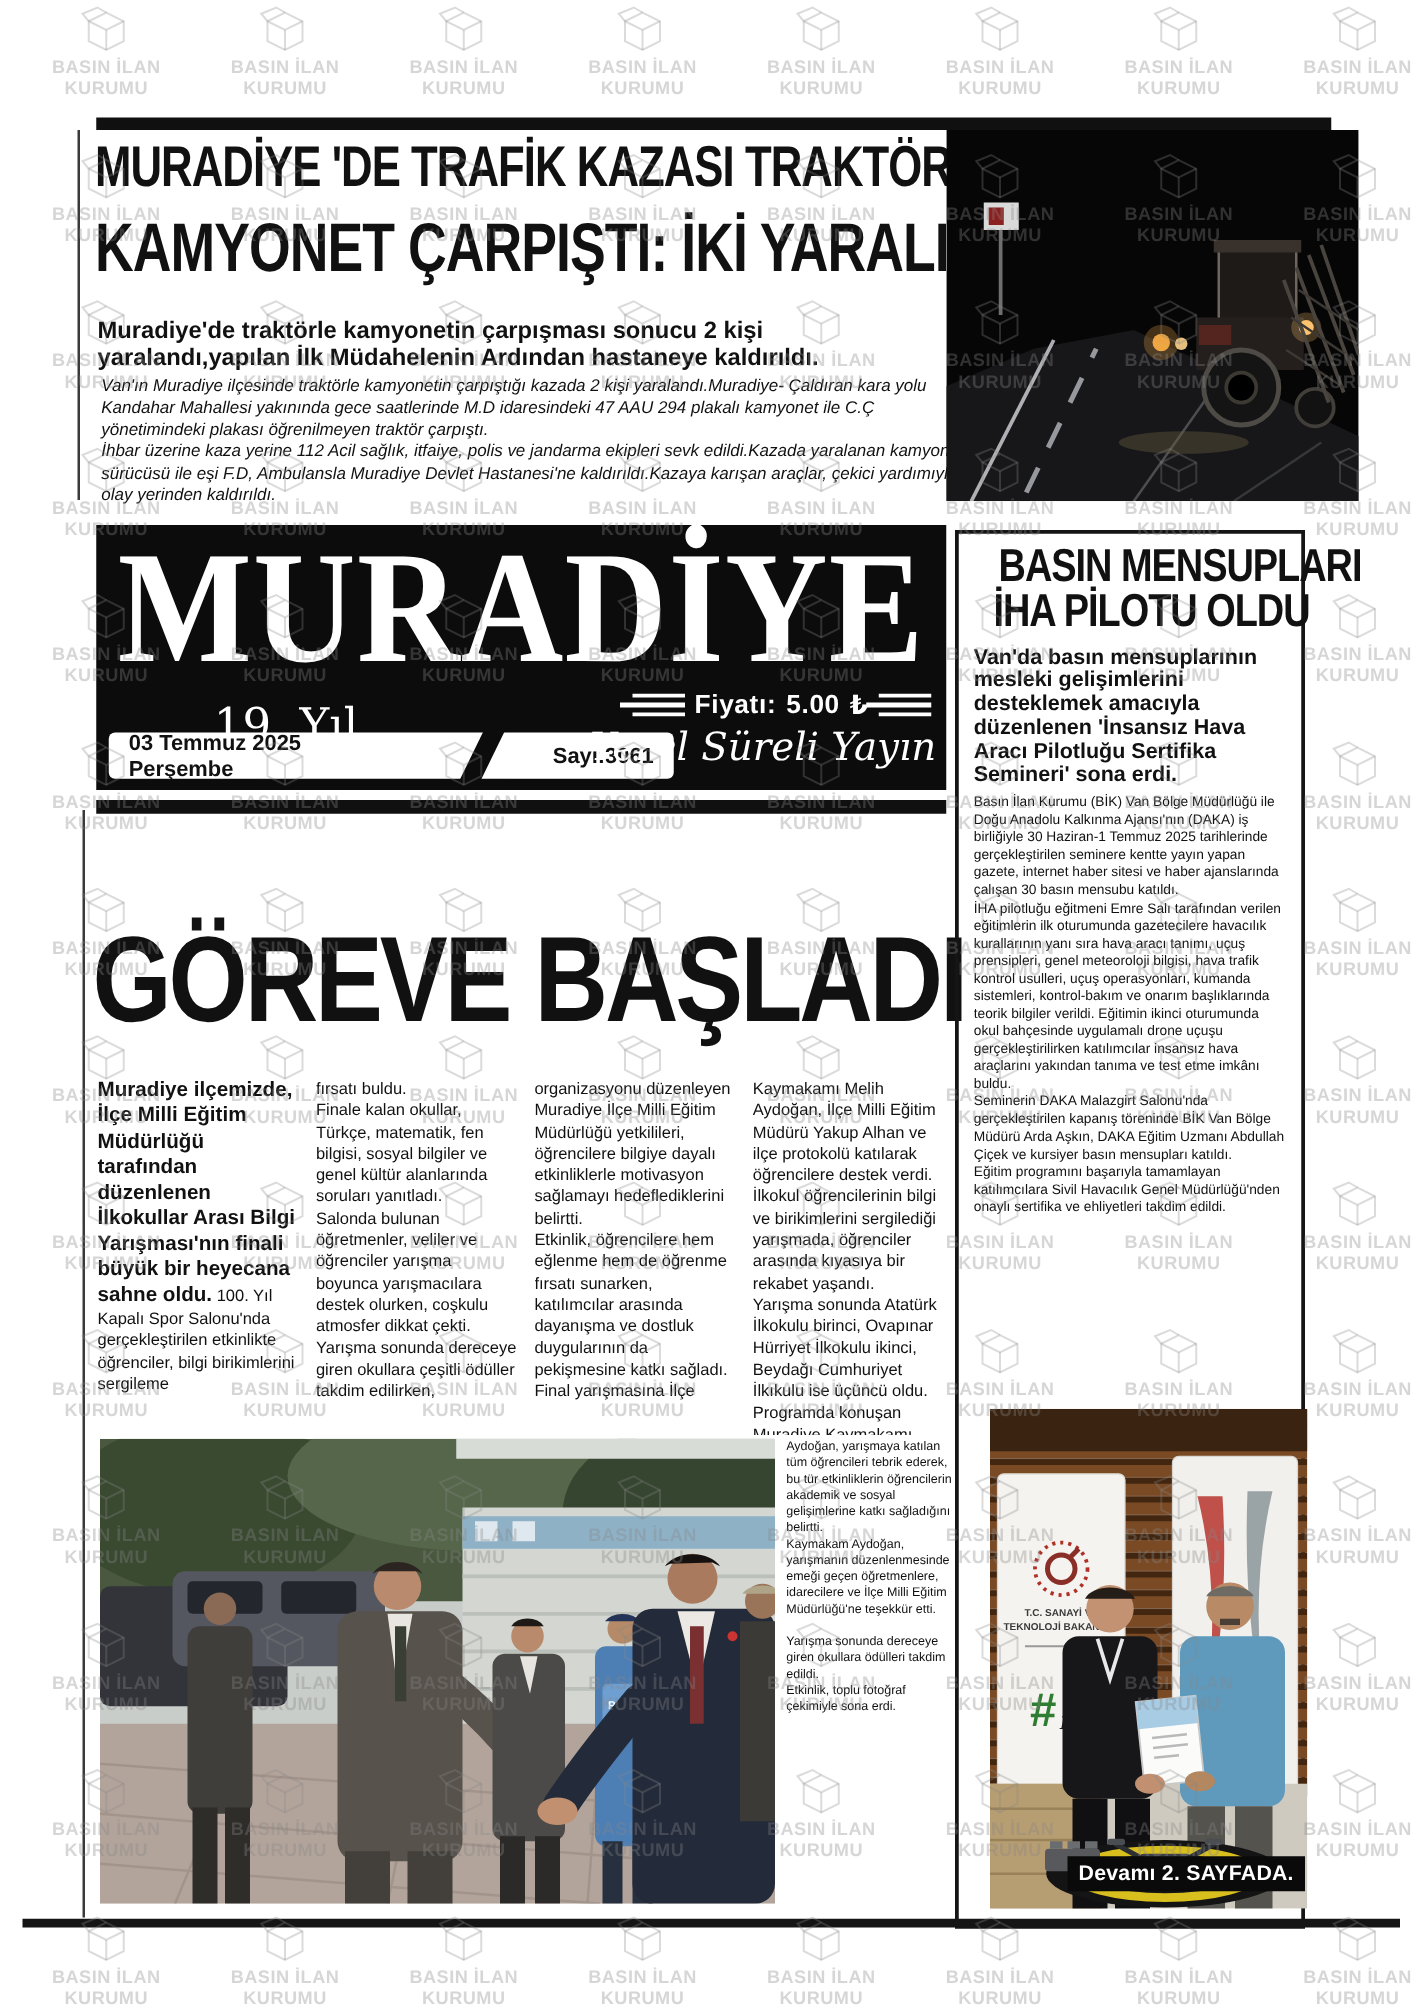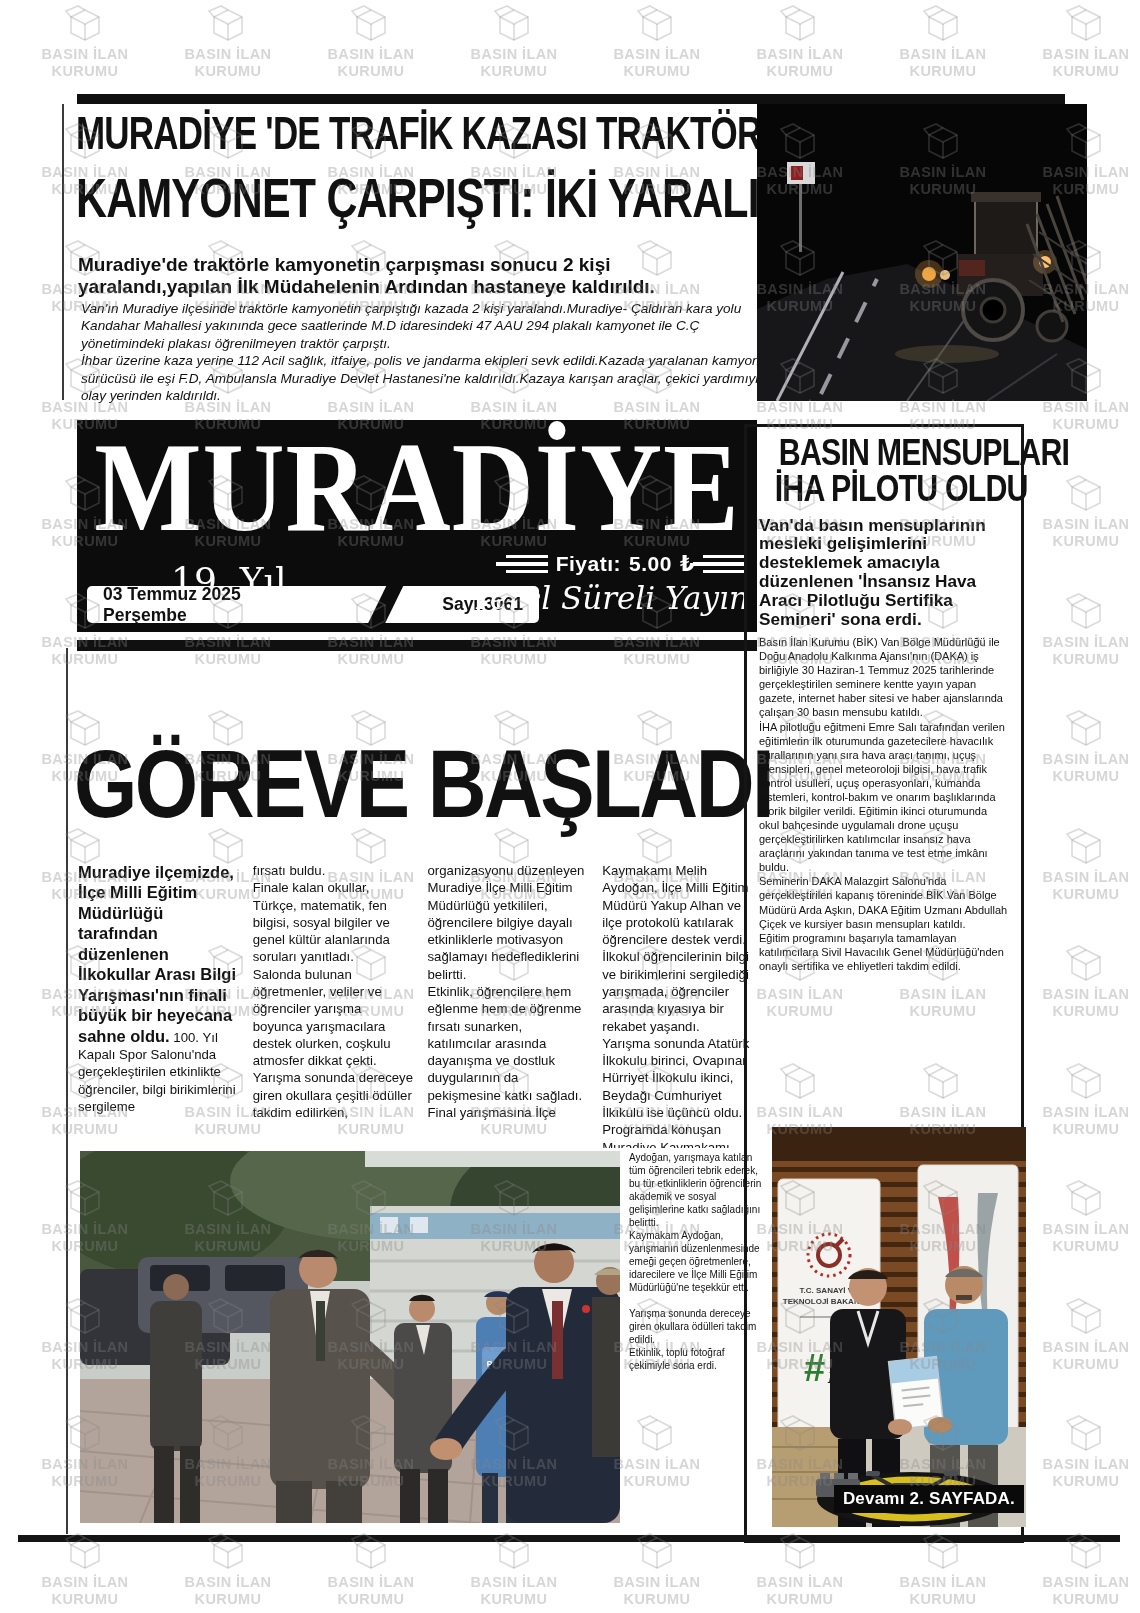--- a/index.html
+++ b/index.html
@@ -251,21 +251,21 @@
     <div class="preline">Aydoğan, yarışmaya katılan tüm öğrencileri tebrik ederek, bu tür etkinliklerin öğrencilerin akademik ve sosyal gelişimlerine katkı sağladığını belirtti.
 Kaymakam Aydoğan, yarışmanın düzenlenmesinde emeği geçen öğretmenlere, idarecilere ve İlçe Milli Eğitim Müdürlüğü'ne teşekkür etti.
 
 Yarışma sonunda dereceye giren okullara ödülleri takdim edildi.
 Etkinlik, toplu fotoğraf çekimiyle sona erdi.</div>
 
   </div>
 
   <div class="abs rule" style="left:18px; top:1535px; width:1102px; height:7px; background:#151515;"></div>
 
-  <div class="abs side-box" style="left:744px; top:424px; width:280px; height:1119px;">
+  <div class="abs side-box" style="left:764px; top:424px; width:280px; height:1119px;">
     <div class="s-head">
       <span class="cond">BASIN MENSUPLARI</span><br>
       <span class="cond">İHA PİLOTU OLDU</span>
     </div>
     <div class="s-lead">Van'da basın mensuplarının mesleki gelişimlerini desteklemek amacıyla düzenlenen 'İnsansız Hava Aracı Pilotluğu Sertifika Semineri' sona erdi.</div>
     <div class="s-body">
       <p>Basın İlan Kurumu (BİK) Van Bölge Müdürlüğü ile Doğu Anadolu Kalkınma Ajansı'nın (DAKA) iş birliğiyle 30 Haziran-1 Temmuz 2025 tarihlerinde gerçekleştirilen seminere kentte yayın yapan gazete, internet haber sitesi ve haber ajanslarında çalışan 30 basın mensubu katıldı.</p>
       <p>İHA pilotluğu eğitmeni Emre Salı tarafından verilen eğitimlerin ilk oturumunda gazetecilere havacılık kurallarının yanı sıra hava aracı tanımı, uçuş prensipleri, genel meteoroloji bilgisi, hava trafik kontrol usulleri, uçuş operasyonları, kumanda sistemleri, kontrol-bakım ve onarım başlıklarında teorik bilgiler verildi. Eğitimin ikinci oturumunda okul bahçesinde uygulamalı drone uçuşu gerçekleştirilirken katılımcılar insansız hava araçlarını yakından tanıma ve test etme imkânı buldu.</p>
       <p>Seminerin DAKA Malazgirt Salonu'nda gerçekleştirilen kapanış töreninde BİK Van Bölge Müdürü Arda Aşkın, DAKA Eğitim Uzmanı Abdullah Çiçek ve kursiyer basın mensupları katıldı.</p>
       <p>Eğitim programını başarıyla tamamlayan katılımcılara Sivil Havacılık Genel Müdürlüğü'nden onaylı sertifika ve ehliyetleri takdim edildi.</p>

